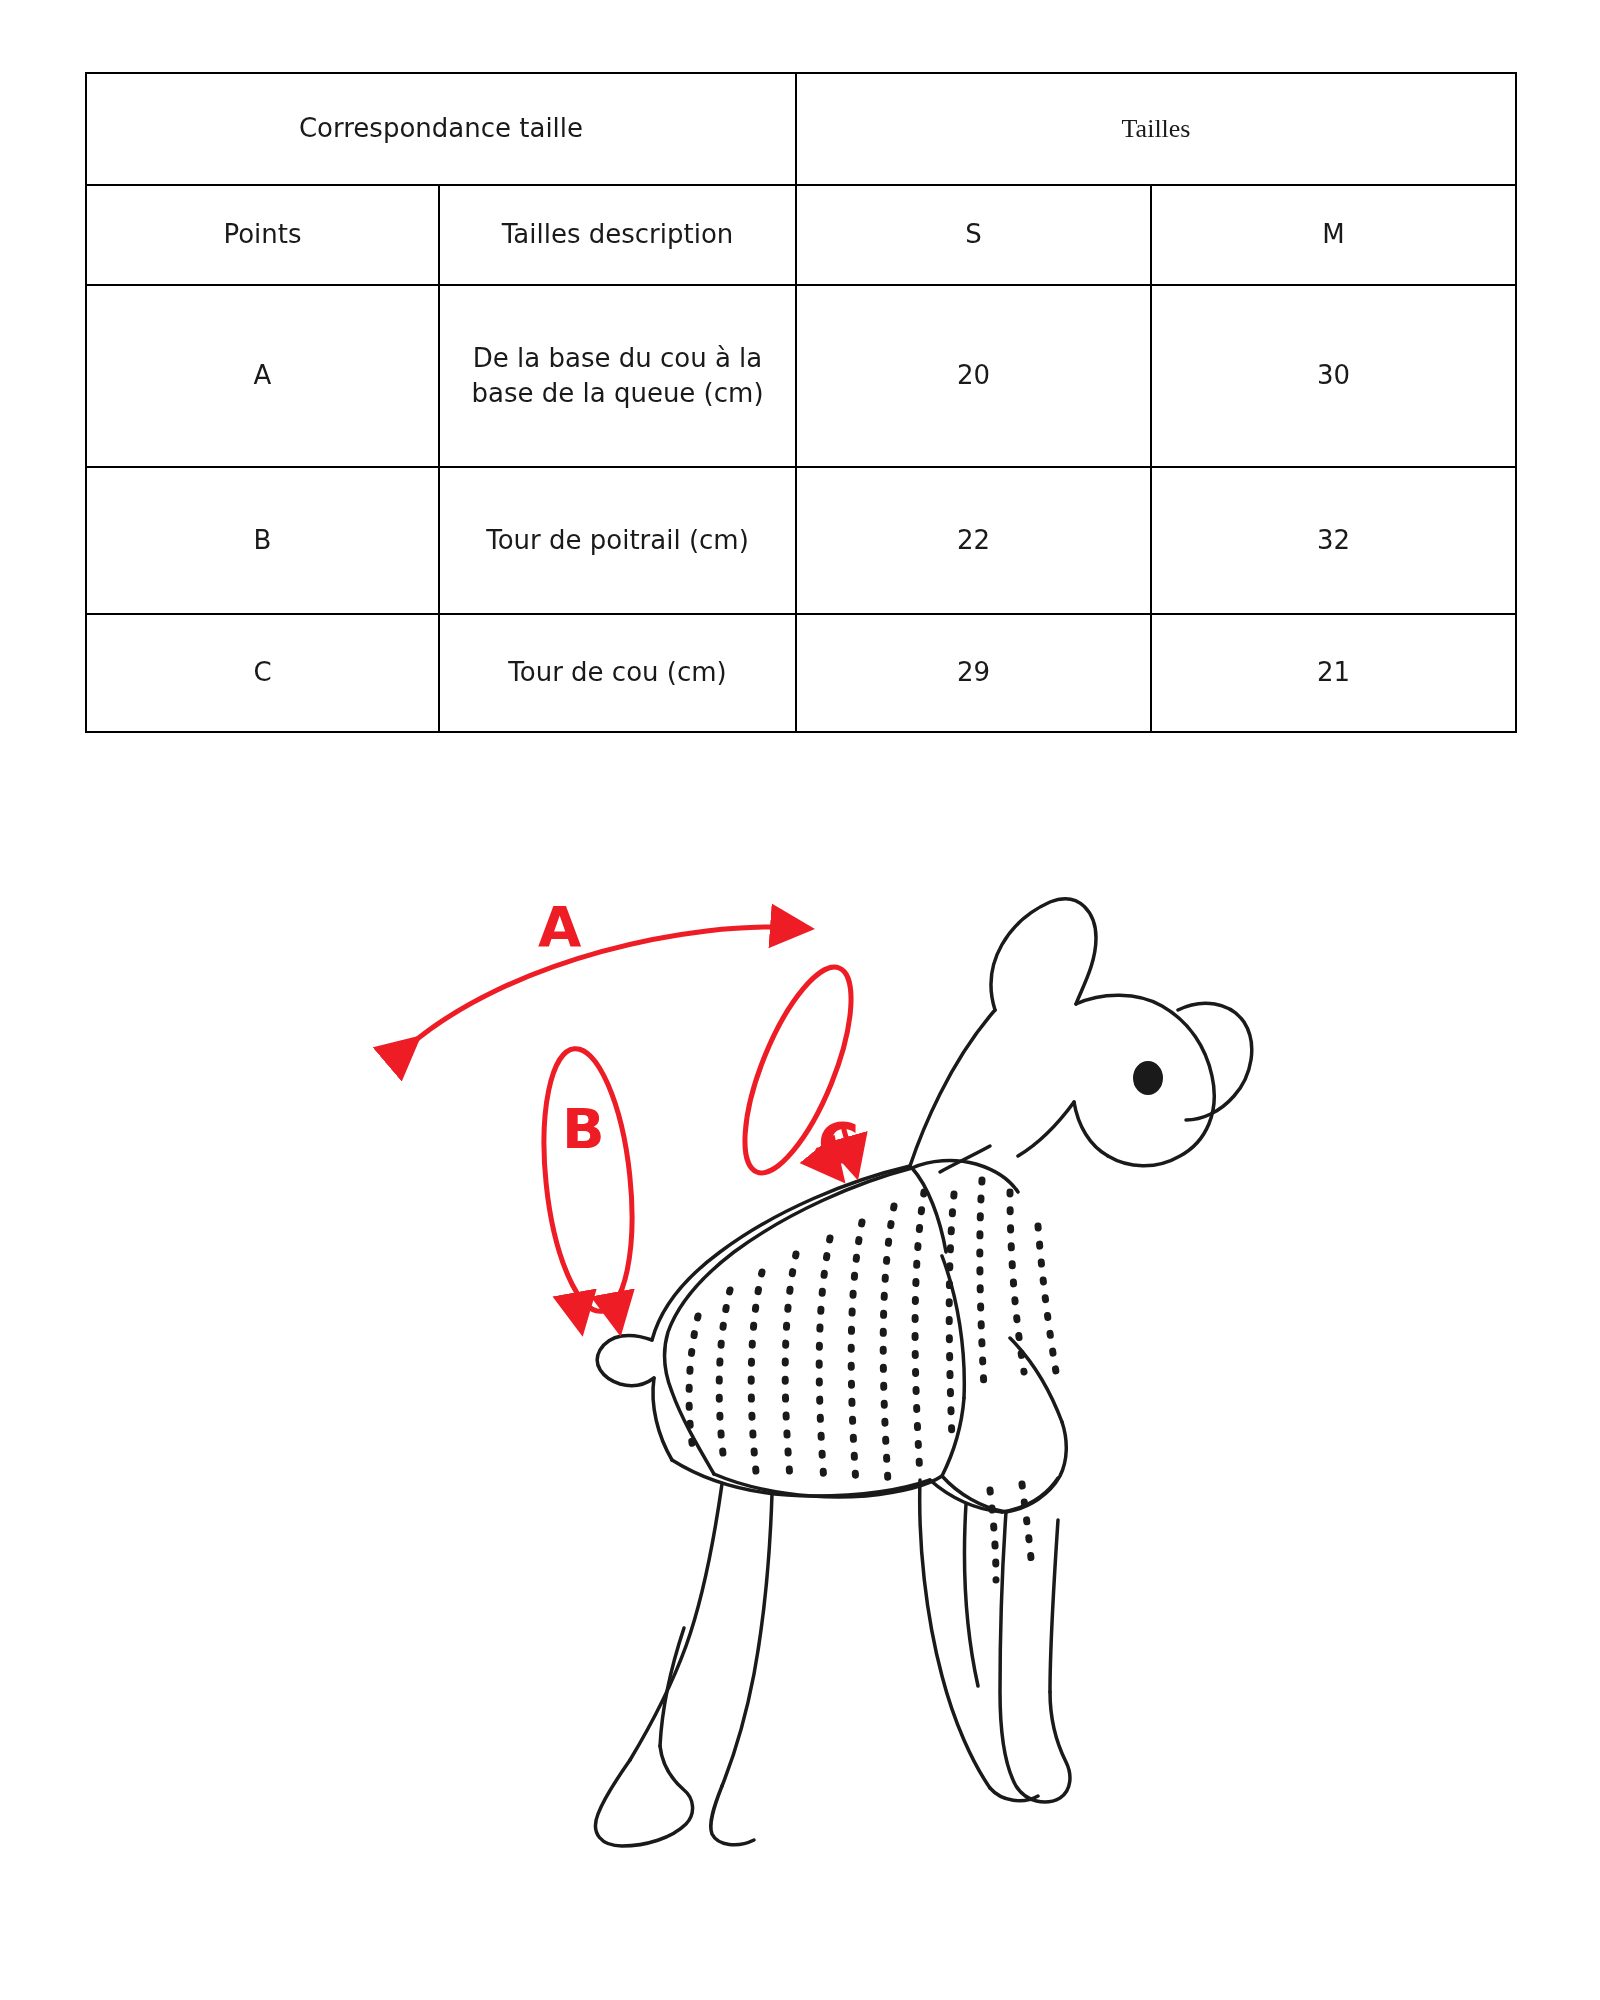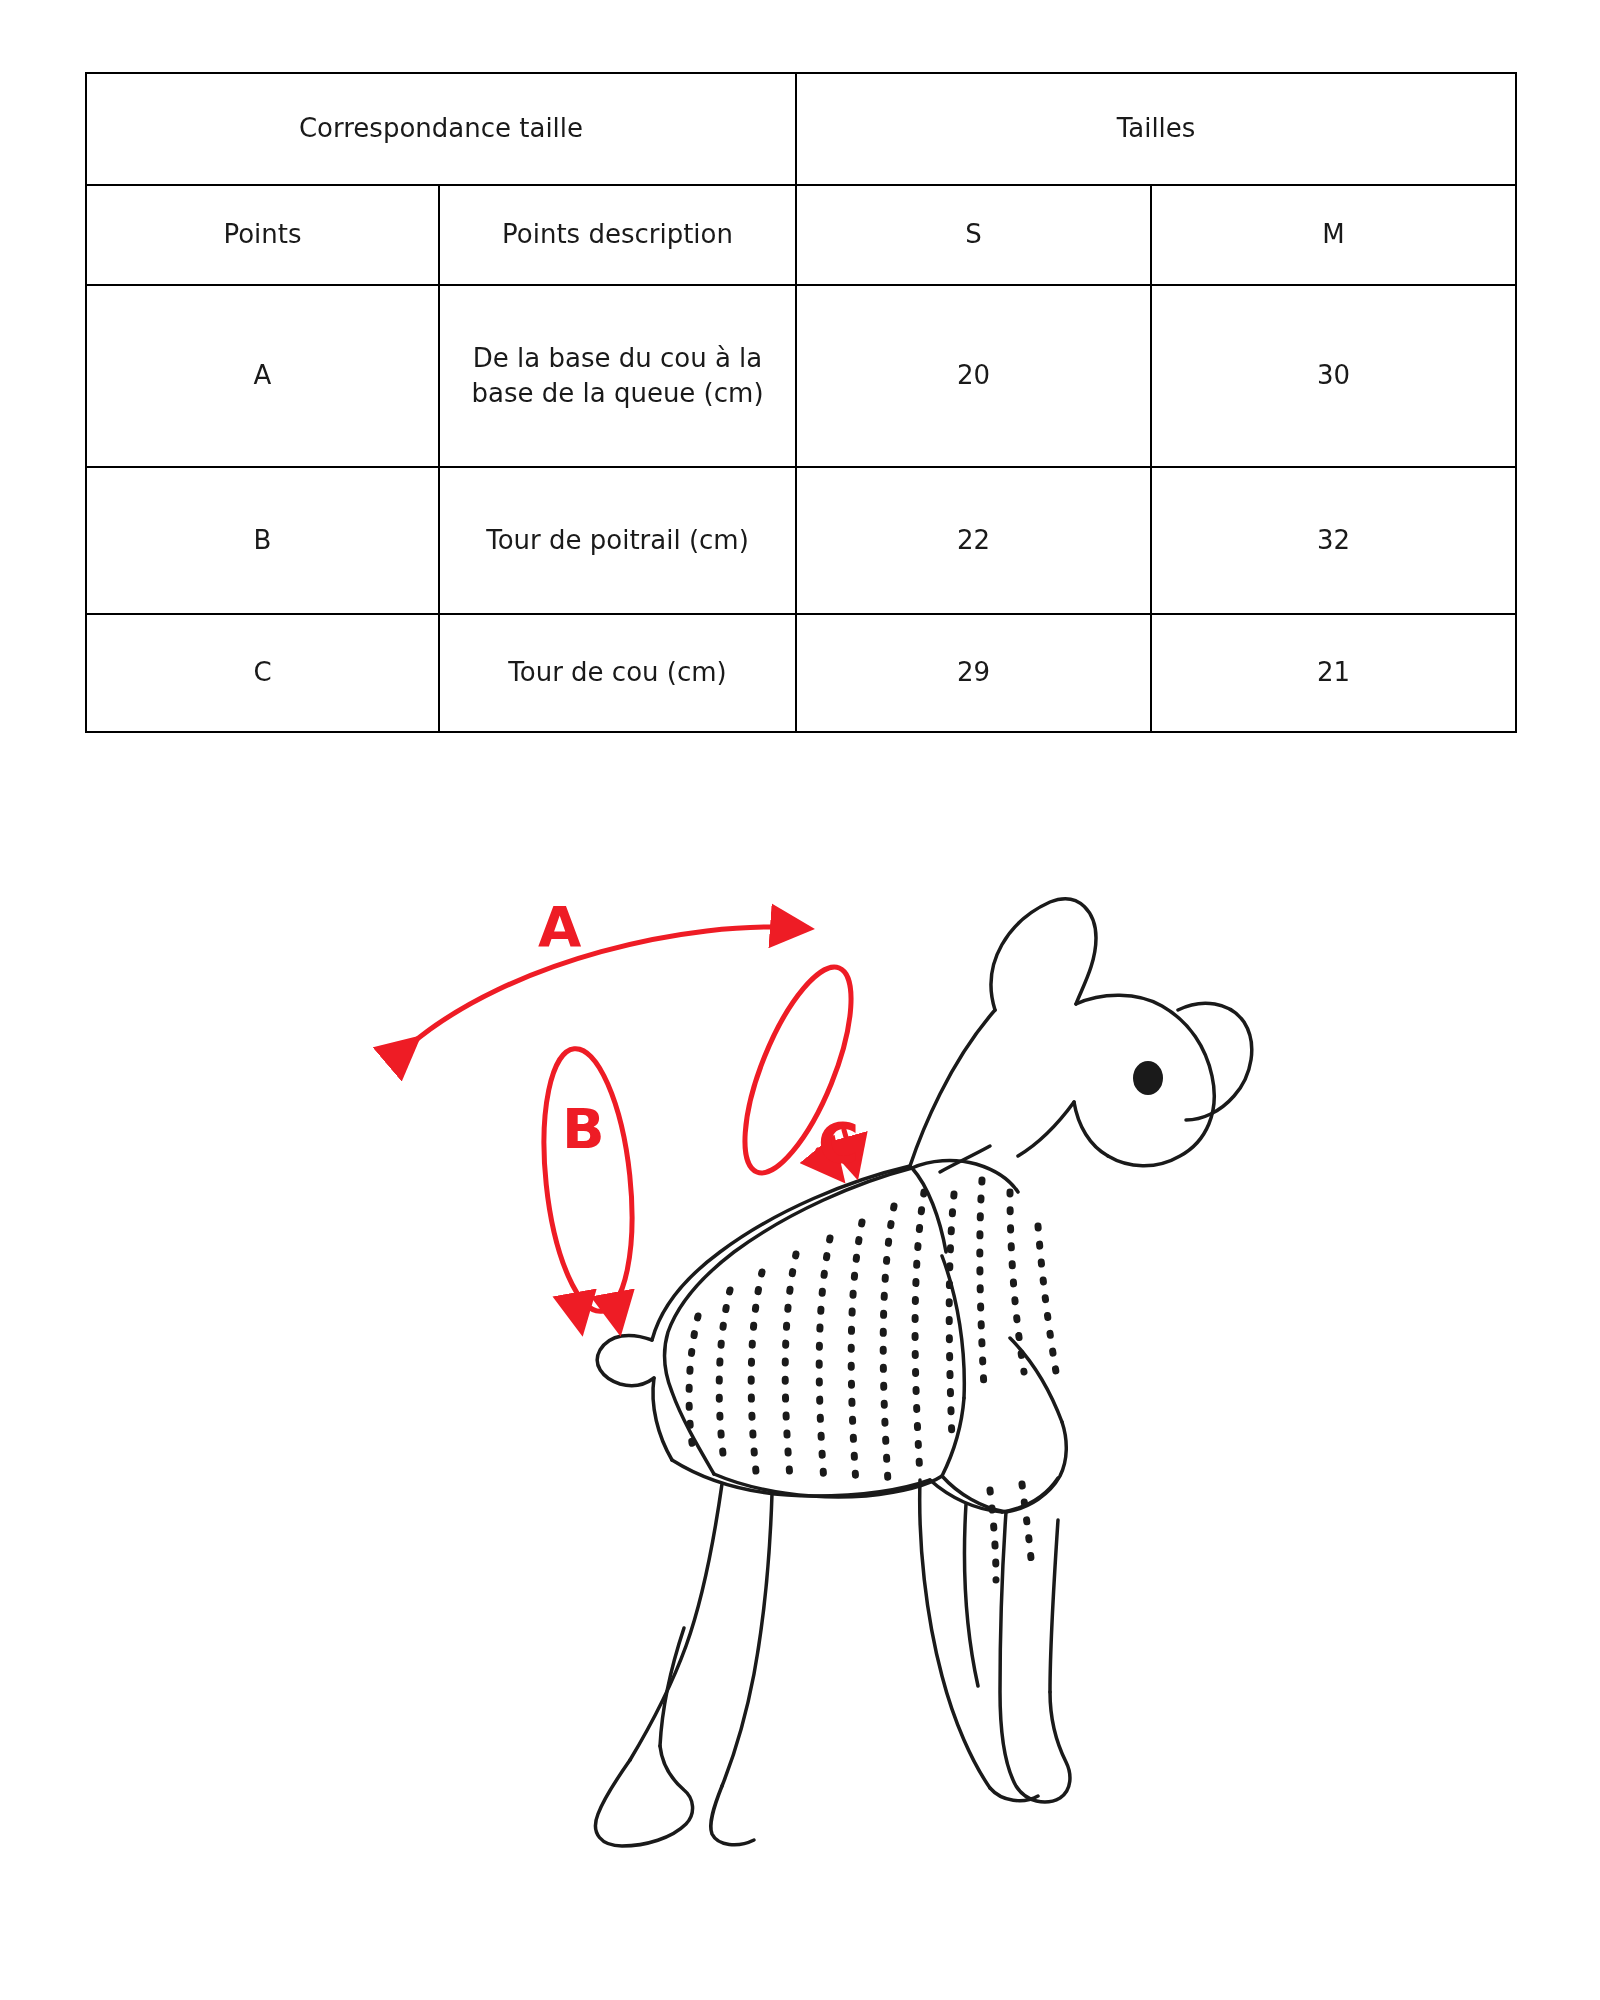--- a/index.html
+++ b/index.html
@@ -52,20 +52,21 @@
 
   td.head-corr {
     color: #e04a44;
     font-weight: bold;
     font-size: 28px;
     height: 90px;
   }
   td.head-tailles {
     font-size: 28px;
     height: 90px;
+    font-family: Liberation Serif, serif;
   }
   td.subhead { height: 78px; font-size: 27px; }
   td.letter {
     color: #e04a44;
     font-weight: bold;
     font-size: 26px;
   }
   td.row-a { height: 160px; }
   td.row-b { height: 125px; }
   td.row-c { height: 96px; }
@@ -95,21 +96,21 @@
           <col class="col-s">
           <col class="col-m">
       </colgroup>
       <tbody>
         <tr>
           <td class="head-corr" colspan="2">Correspondance taille</td>
           <td class="head-tailles" colspan="2">Tailles</td>
         </tr>
         <tr>
           <td class="subhead">Points</td>
-          <td class="subhead">Points description</td>
+          <td class="subhead">Tailles description</td>
           <td class="subhead">S</td>
           <td class="subhead">M</td>
         </tr>
         <tr>
           <td class="letter row-a">A</td>
           <td class="desc-cell row-a">De la base du cou à la base de la queue (cm)</td>
           <td class="val-cell row-a">20</td>
           <td class="val-cell row-a">30</td>
         </tr>
         <tr>

